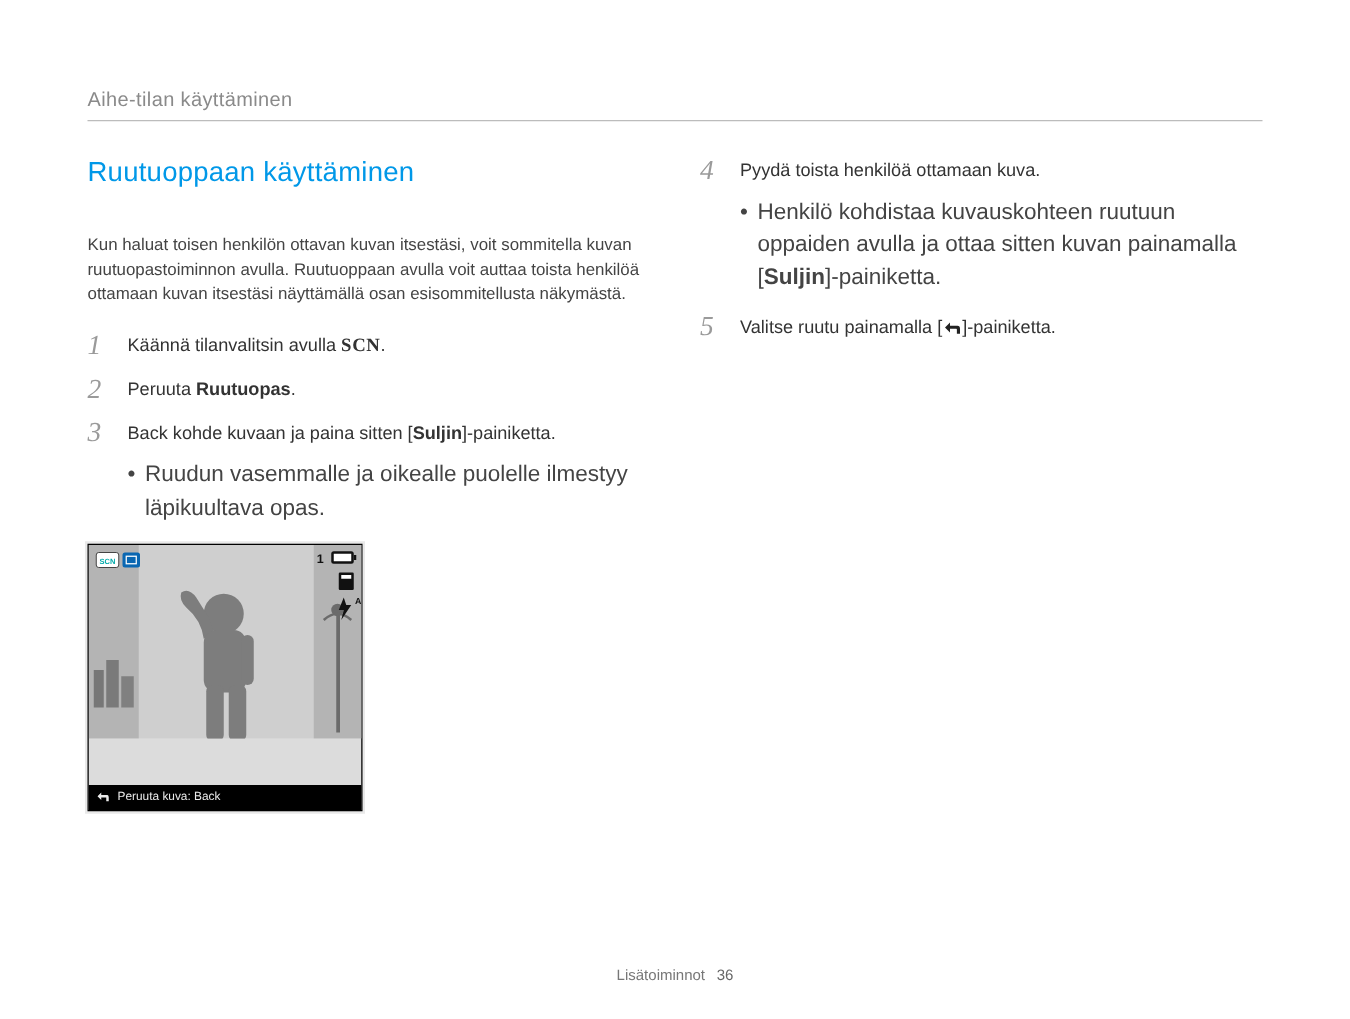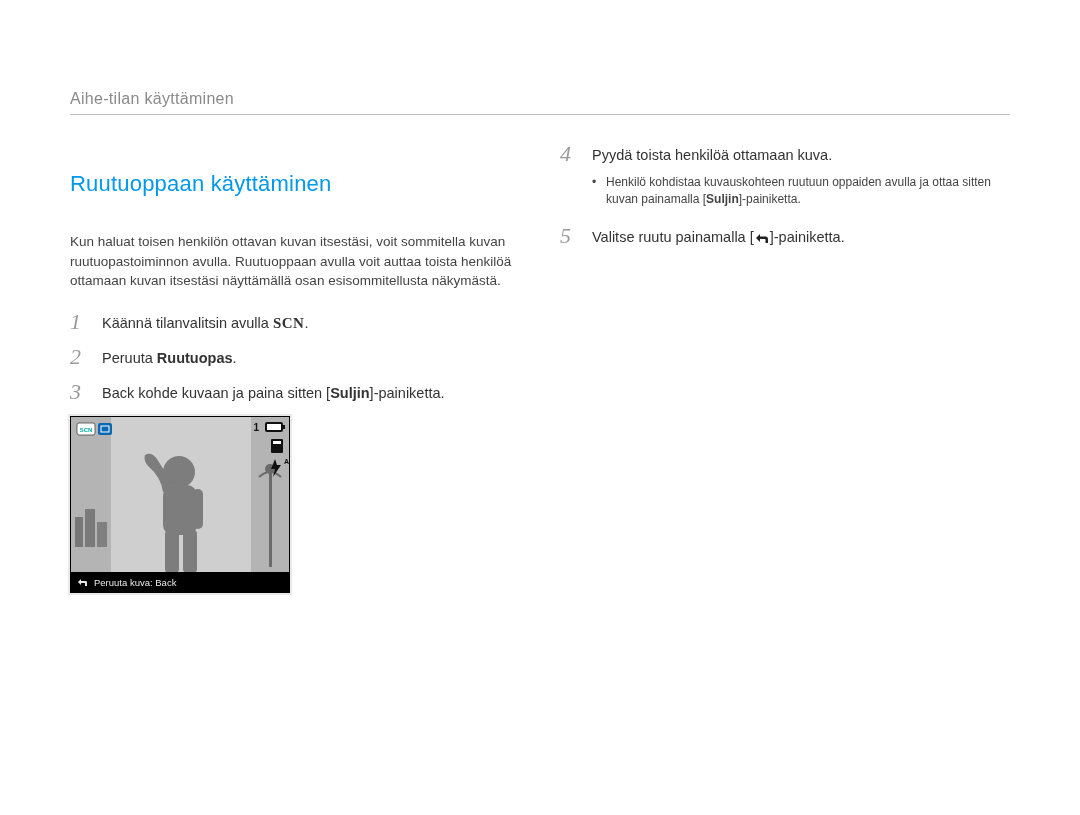--- a/index.html
+++ b/index.html
@@ -5,21 +5,21 @@
     * { margin: 0; padding: 0; box-sizing: border-box; }
     body {
       width: 1080px;
       height: 815px;
       background: #fff;
       font-family: Arial, Helvetica, sans-serif;
       color: #333;
       position: relative;
     }
     .page {
-      padding: 90px 70px 30px 70px;
+      padding: 72px 70px 30px 70px;
       height: 100%;
       position: relative;
     }
     .breadcrumb {
       font-size: 16px;
       font-weight: 300;
       color: #8a8a8a;
       letter-spacing: 0.3px;
       margin-bottom: 6px;
     }
@@ -35,21 +35,20 @@
     .col {
       flex: 1;
       min-width: 0;
     }
     .section-title {
       font-size: 22px;
       font-weight: 400;
       color: #0098e8;
       margin-bottom: 10px;
       letter-spacing: 0.2px;
-      margin-top: 28px;
     }
     .intro {
       font-size: 13.5px;
       line-height: 1.45;
       color: #444;
       margin-bottom: 20px;
       margin-top: 35px;
     }
     .step {
       display: flex;
@@ -73,21 +72,21 @@
       padding-top: 2px;
     }
     .step-body b { font-weight: 700; }
     .bullets {
       list-style: none;
       margin-top: 8px;
     }
     .bullets li {
       position: relative;
       padding-left: 14px;
-      font-size: 12px;
+      font-size: 18px;
       line-height: 1.45;
       color: #444;
       margin-bottom: 4px;
     }
     .bullets li::before {
       content: "•";
       position: absolute;
       left: 0;
       top: 0;
     }
@@ -113,20 +112,21 @@
     .shot-main svg { display: block; }
     .shot-caption {
       height: 20px;
       background: #000;
       color: #eaeaea;
       font-size: 9.5px;
       display: flex;
       align-items: center;
       padding: 0 6px;
       gap: 6px;
+      margin-top: 37px;
     }
     .shot-caption .ret-ic {
       display:inline-block; width:11px; height:9px;
     }
     .footer {
       position: absolute;
       bottom: 28px;
       left: 0;
       right: 0;
       text-align: center;
@@ -160,20 +160,23 @@
         <div class="step-num">2</div>
         <div class="step-body">
           <span>Peruuta </span><b>Ruutuopas</b><span>.</span>
         </div>
       </div>
 
       <div class="step">
         <div class="step-num">3</div>
         <div class="step-body">
           <span>Back kohde kuvaan ja paina sitten [</span><b>Suljin</b><span>]-painiketta.</span>
+          <ul class="bullets">
+            <li>Ruudun vasemmalle ja oikealle puolelle ilmestyy läpikuultava opas.</li>
+          </ul>
         </div>
       </div>
 
       <div class="shot">
         <div class="shot-main">
           <svg viewBox="0 0 220 155" width="220" height="155">
             <rect x="0" y="0" width="220" height="155" fill="#cfcfcf"></rect>
 
             <rect x="0" y="0" width="40" height="155" fill="#9e9e9e" opacity="0.55"></rect>
             <rect x="180" y="0" width="40" height="155" fill="#9e9e9e" opacity="0.55"></rect>
@@ -250,13 +253,17 @@
         <div class="step-body">
           <span>Valitse ruutu painamalla [</span><span style="display:inline-block;vertical-align:-2px;"><svg width="16" height="12" viewBox="0 0 16 12">
                 <path d="M2 6 L6 2 L6 4.5 L12 4.5 Q14 4.5 14 7 L14 11 L11.5 11 L11.5 7.5 Q11.5 7 11 7 L6 7 L6 10 Z" fill="#222"></path>
               </svg></span><span>]-painiketta.</span>
         </div>
       </div>
 
     </div>
   </div>
 
+  <div class="footer">
+    <span>Lisätoiminnot</span>
+    <span class="pn">36</span>
+  </div>
 </div>
 
 </body></html>

